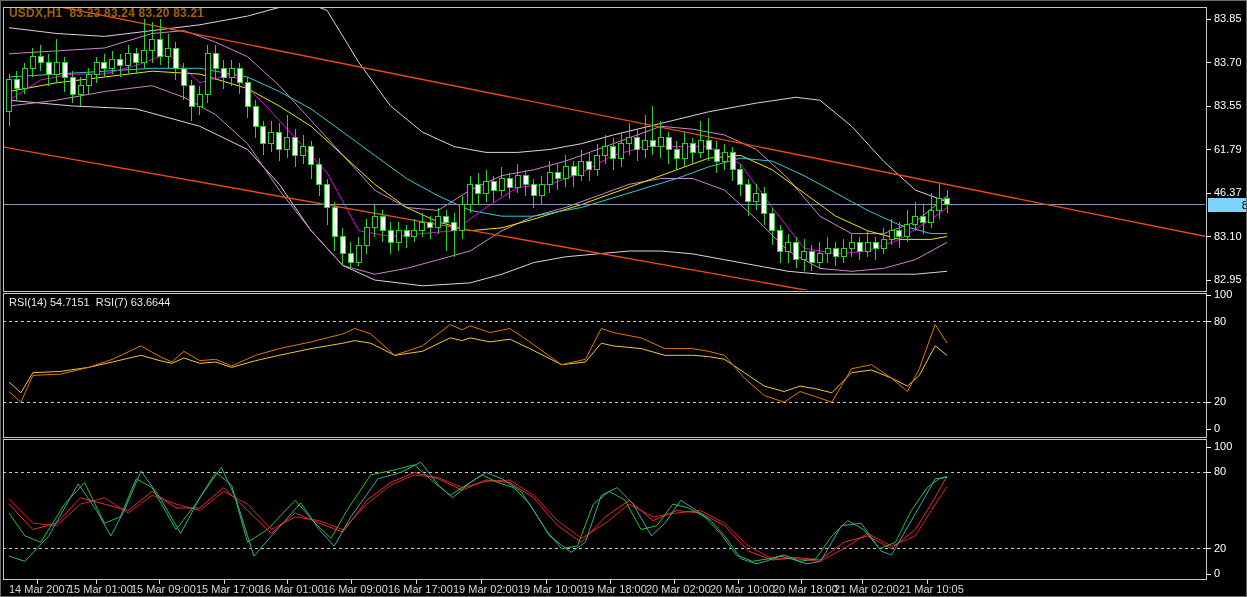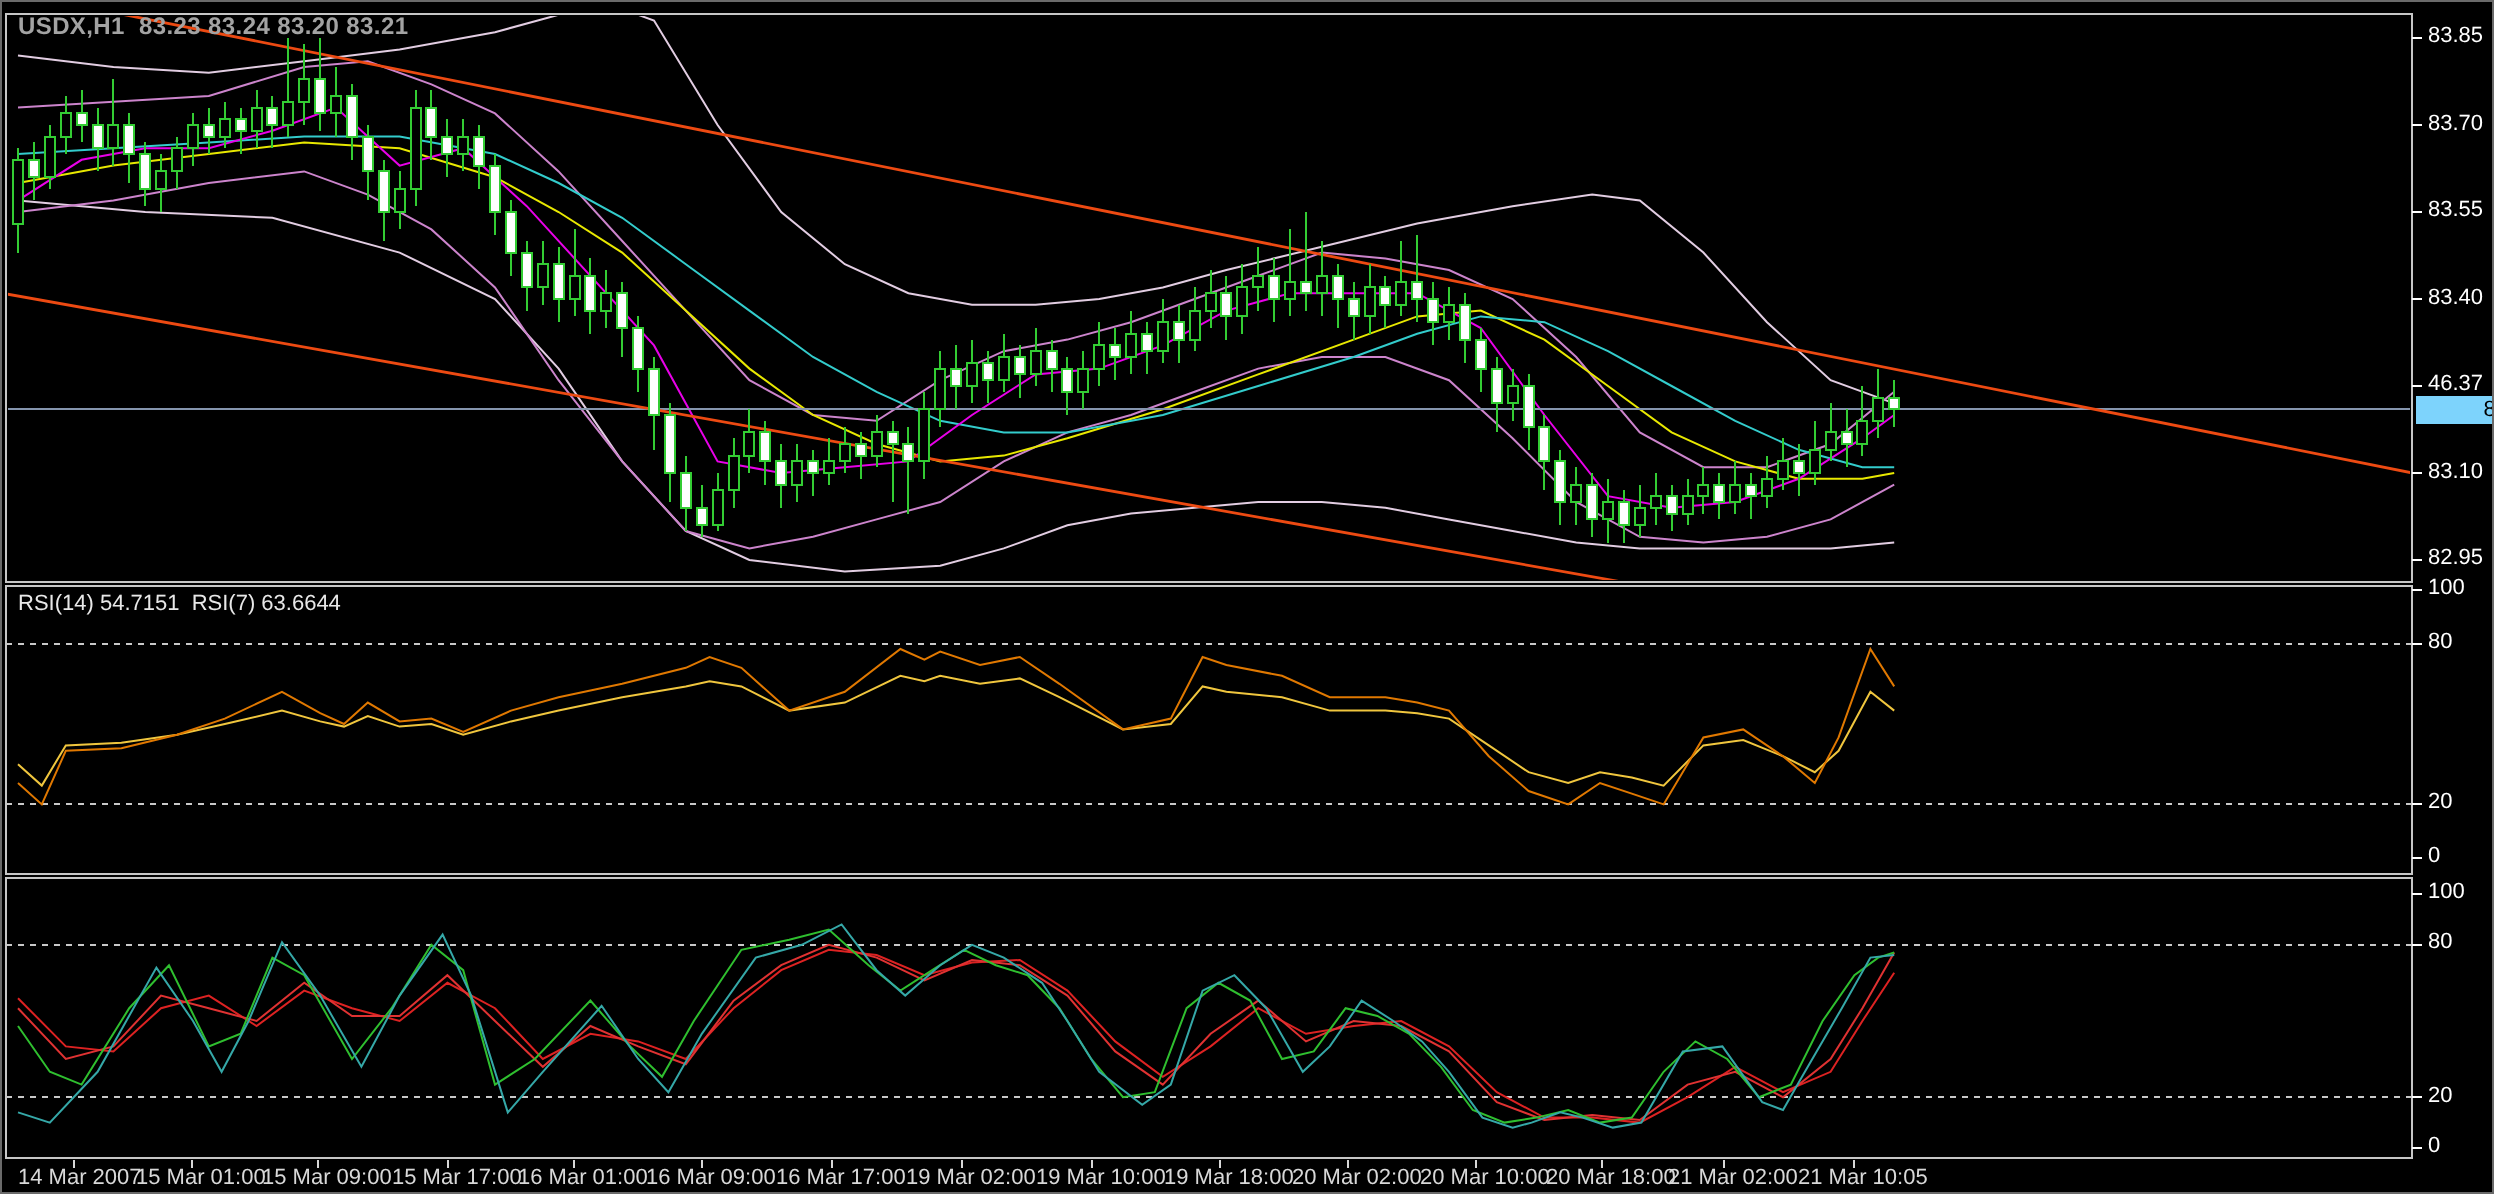--- a/index.html
+++ b/index.html
@@ -1,19 +1,19 @@
 <!DOCTYPE html>
 <html><head>
 <meta charset="utf-8">
 <style>
   html,body{margin:0;padding:0;background:#202020;}
   #window{position:relative;width:1247px;height:597px;background:#000;border:1px solid #6a6a6a;
           box-sizing:border-box;overflow:hidden;font-family:"Liberation Sans",sans-serif;}
   #chart-svg{position:absolute;left:0;top:0;}
-  .ovl{position:absolute;color:#a3a3a3;font-size:11px;white-space:pre;}
+  .ovl{position:absolute;color:#a16207;font-size:11px;white-space:pre;}
   #title{left:8px;top:5px;font-size:12px;font-weight:bold;letter-spacing:.2px;}
   #rsi-label{left:8px;top:295px;color:#e8e8e8;}
   #stoch-label{left:8px;top:440px;color:#e8e8e8;}
   #copyright{left:8px;top:563px;color:#e0e0e0;}
   .axis-label{position:absolute;left:1213px;color:#fff;font-size:11px;}
   .time-label{position:absolute;top:582px;color:#d8d8d8;font-size:11px;white-space:pre;}
   #price-tag{position:absolute;left:1207px;width:39px;height:14px;background:#7dd3fc;color:#000;
              font-size:11px;text-align:center;line-height:14px;padding-left:28px;}
 </style>
 </head>
@@ -321,21 +321,21 @@
       <line x1="926" y1="579" x2="926" y2="583" stroke="#d8d8d8" stroke-width="1" shape-rendering="crispEdges"></line>
     </svg>
 
   <div id="title" class="ovl">USDX,H1  83.23 83.24 83.20 83.21</div>
   <div id="rsi-label" class="ovl">RSI(14) 54.7151  RSI(7) 63.6644</div>
 
   <div id="price-axis">
       <div class="axis-label" style="top: 11px;">83.85</div>
       <div class="axis-label" style="top: 54.5035px;">83.70</div>
       <div class="axis-label" style="top: 98.007px;">83.55</div>
-      <div class="axis-label" style="top: 141.51px;">83.40</div>
+      <div class="axis-label" style="top: 141.51px;">61.79</div>
       <div class="axis-label" style="top: 185.014px;">46.37</div>
       <div class="axis-label" style="top: 228.517px;">83.10</div>
       <div class="axis-label" style="top: 272.021px;">82.95</div>
     </div>
   <div id="rsi-axis">
       <div class="axis-label" style="top: 287px;">100</div>
       <div class="axis-label" style="top: 313.8px;">80</div>
       <div class="axis-label" style="top: 394.2px;">20</div>
       <div class="axis-label" style="top: 421px;">0</div>
     </div>

